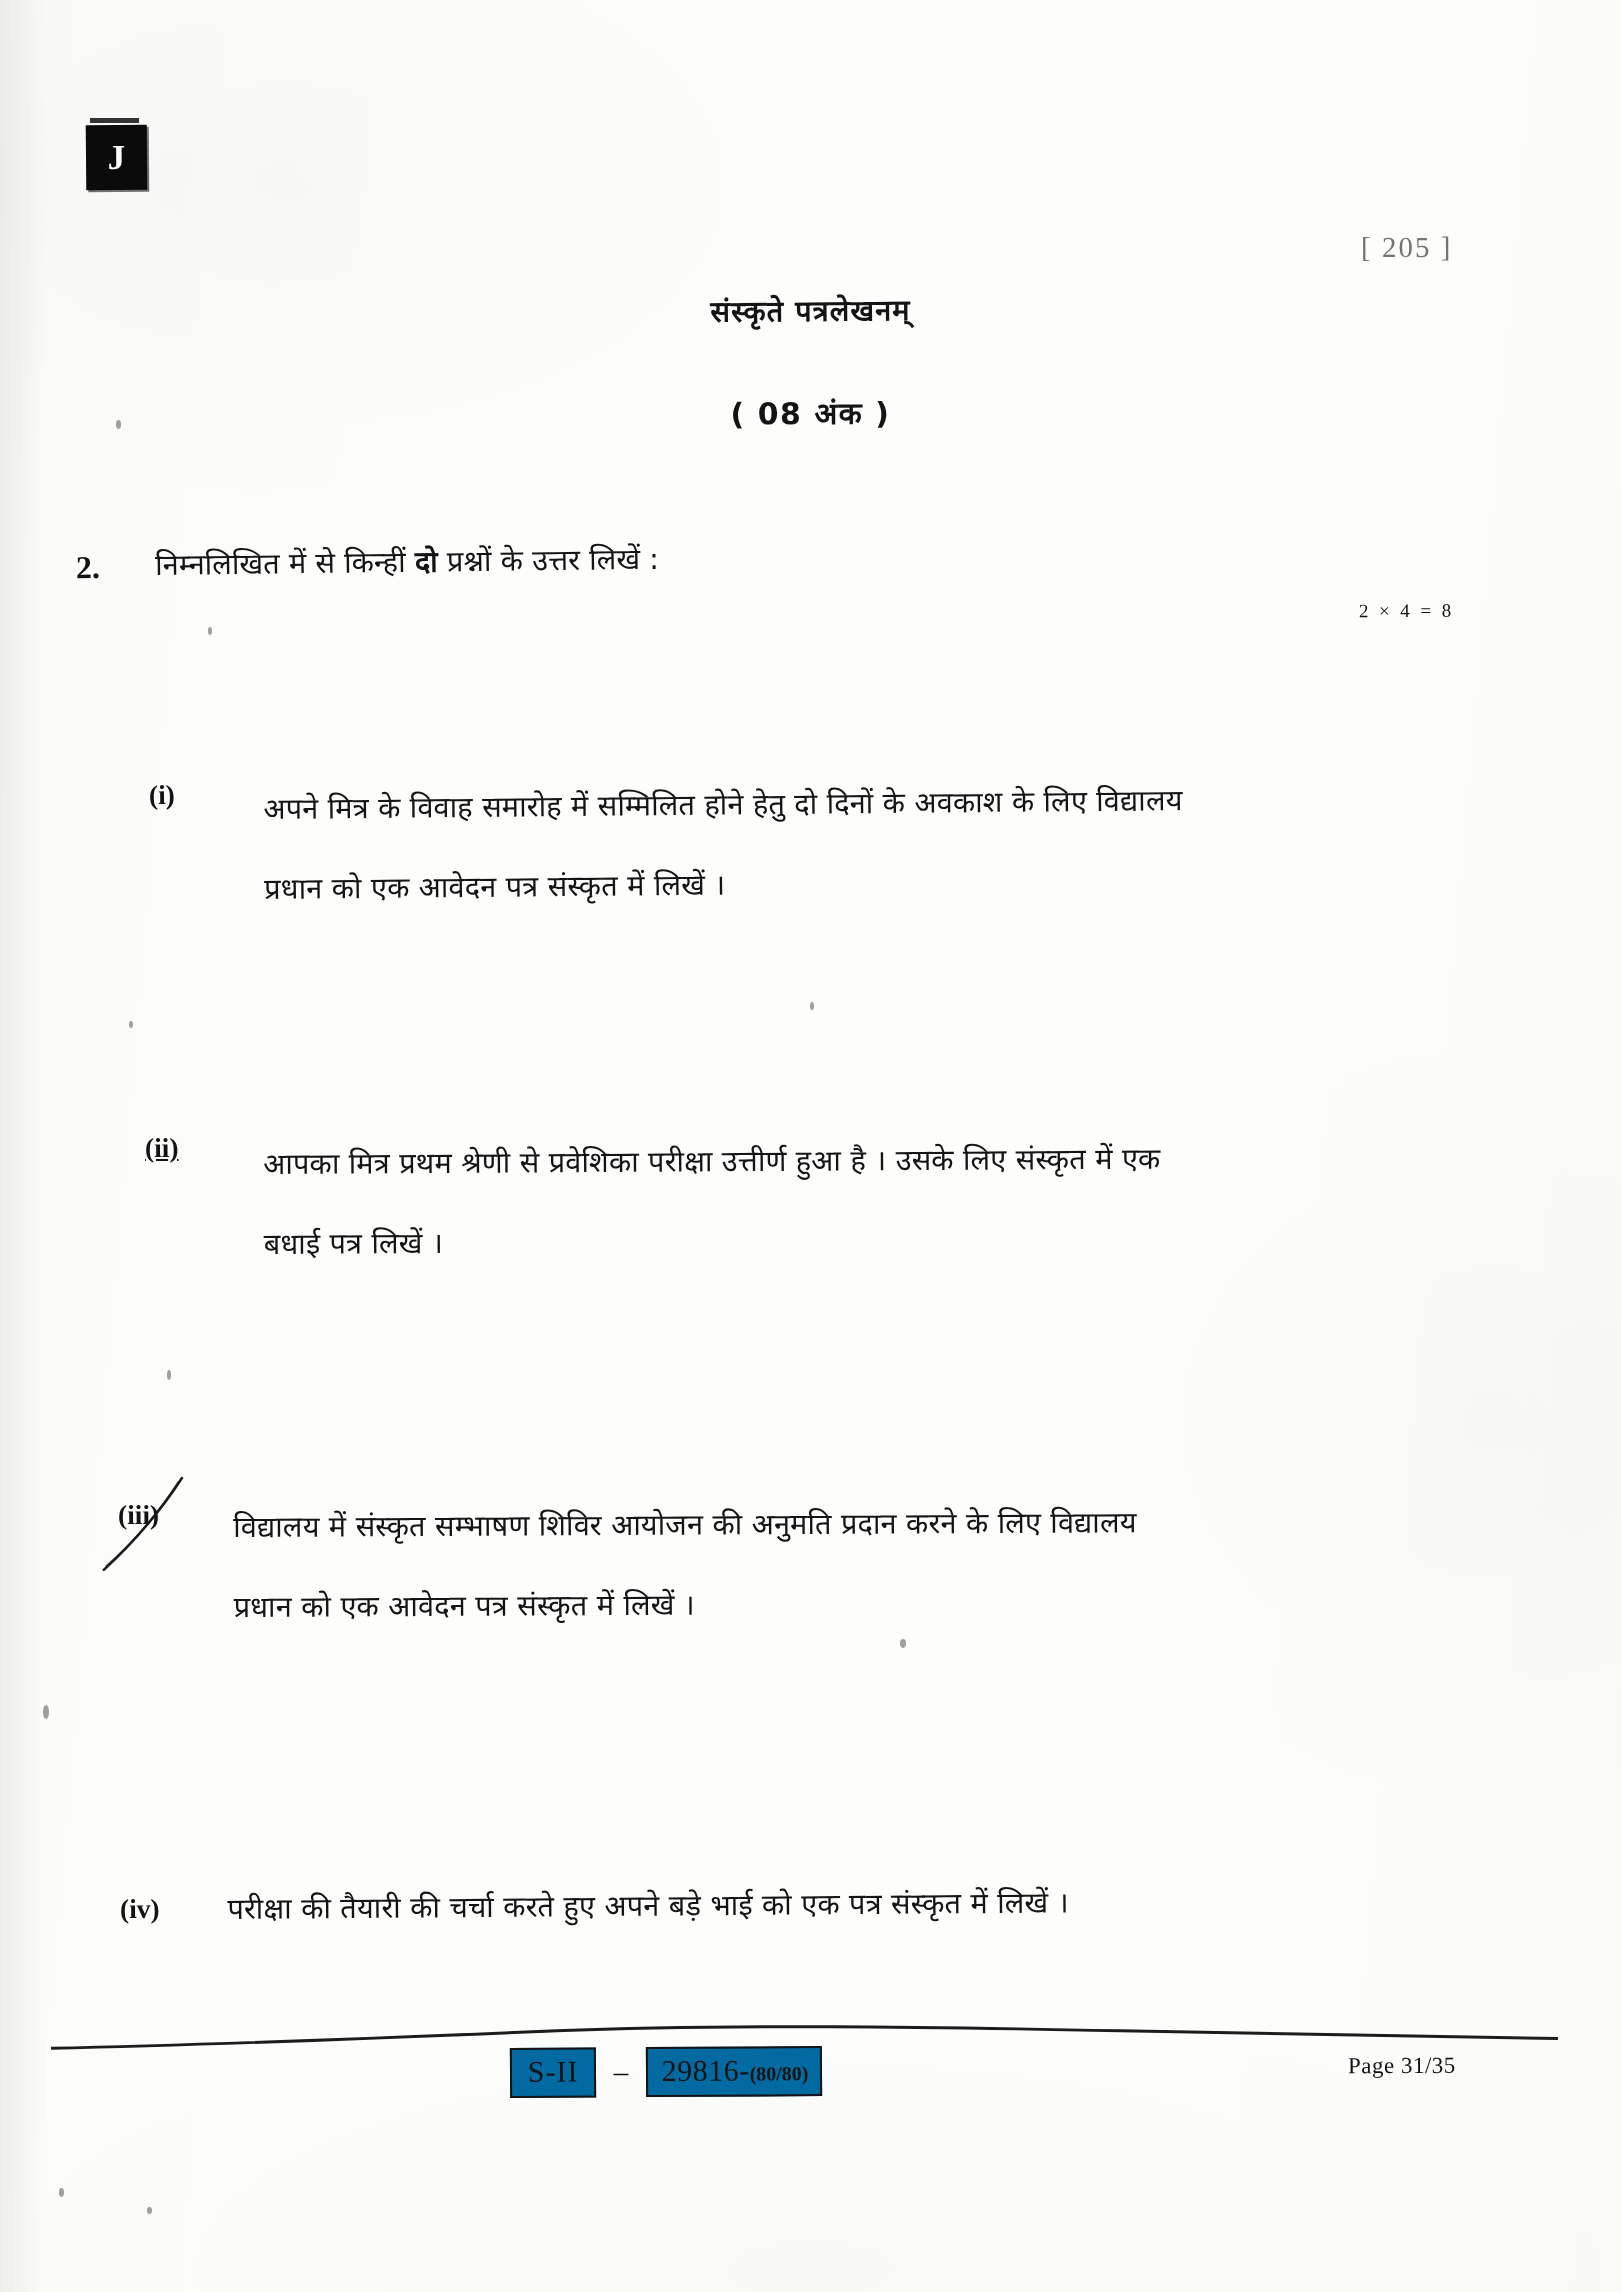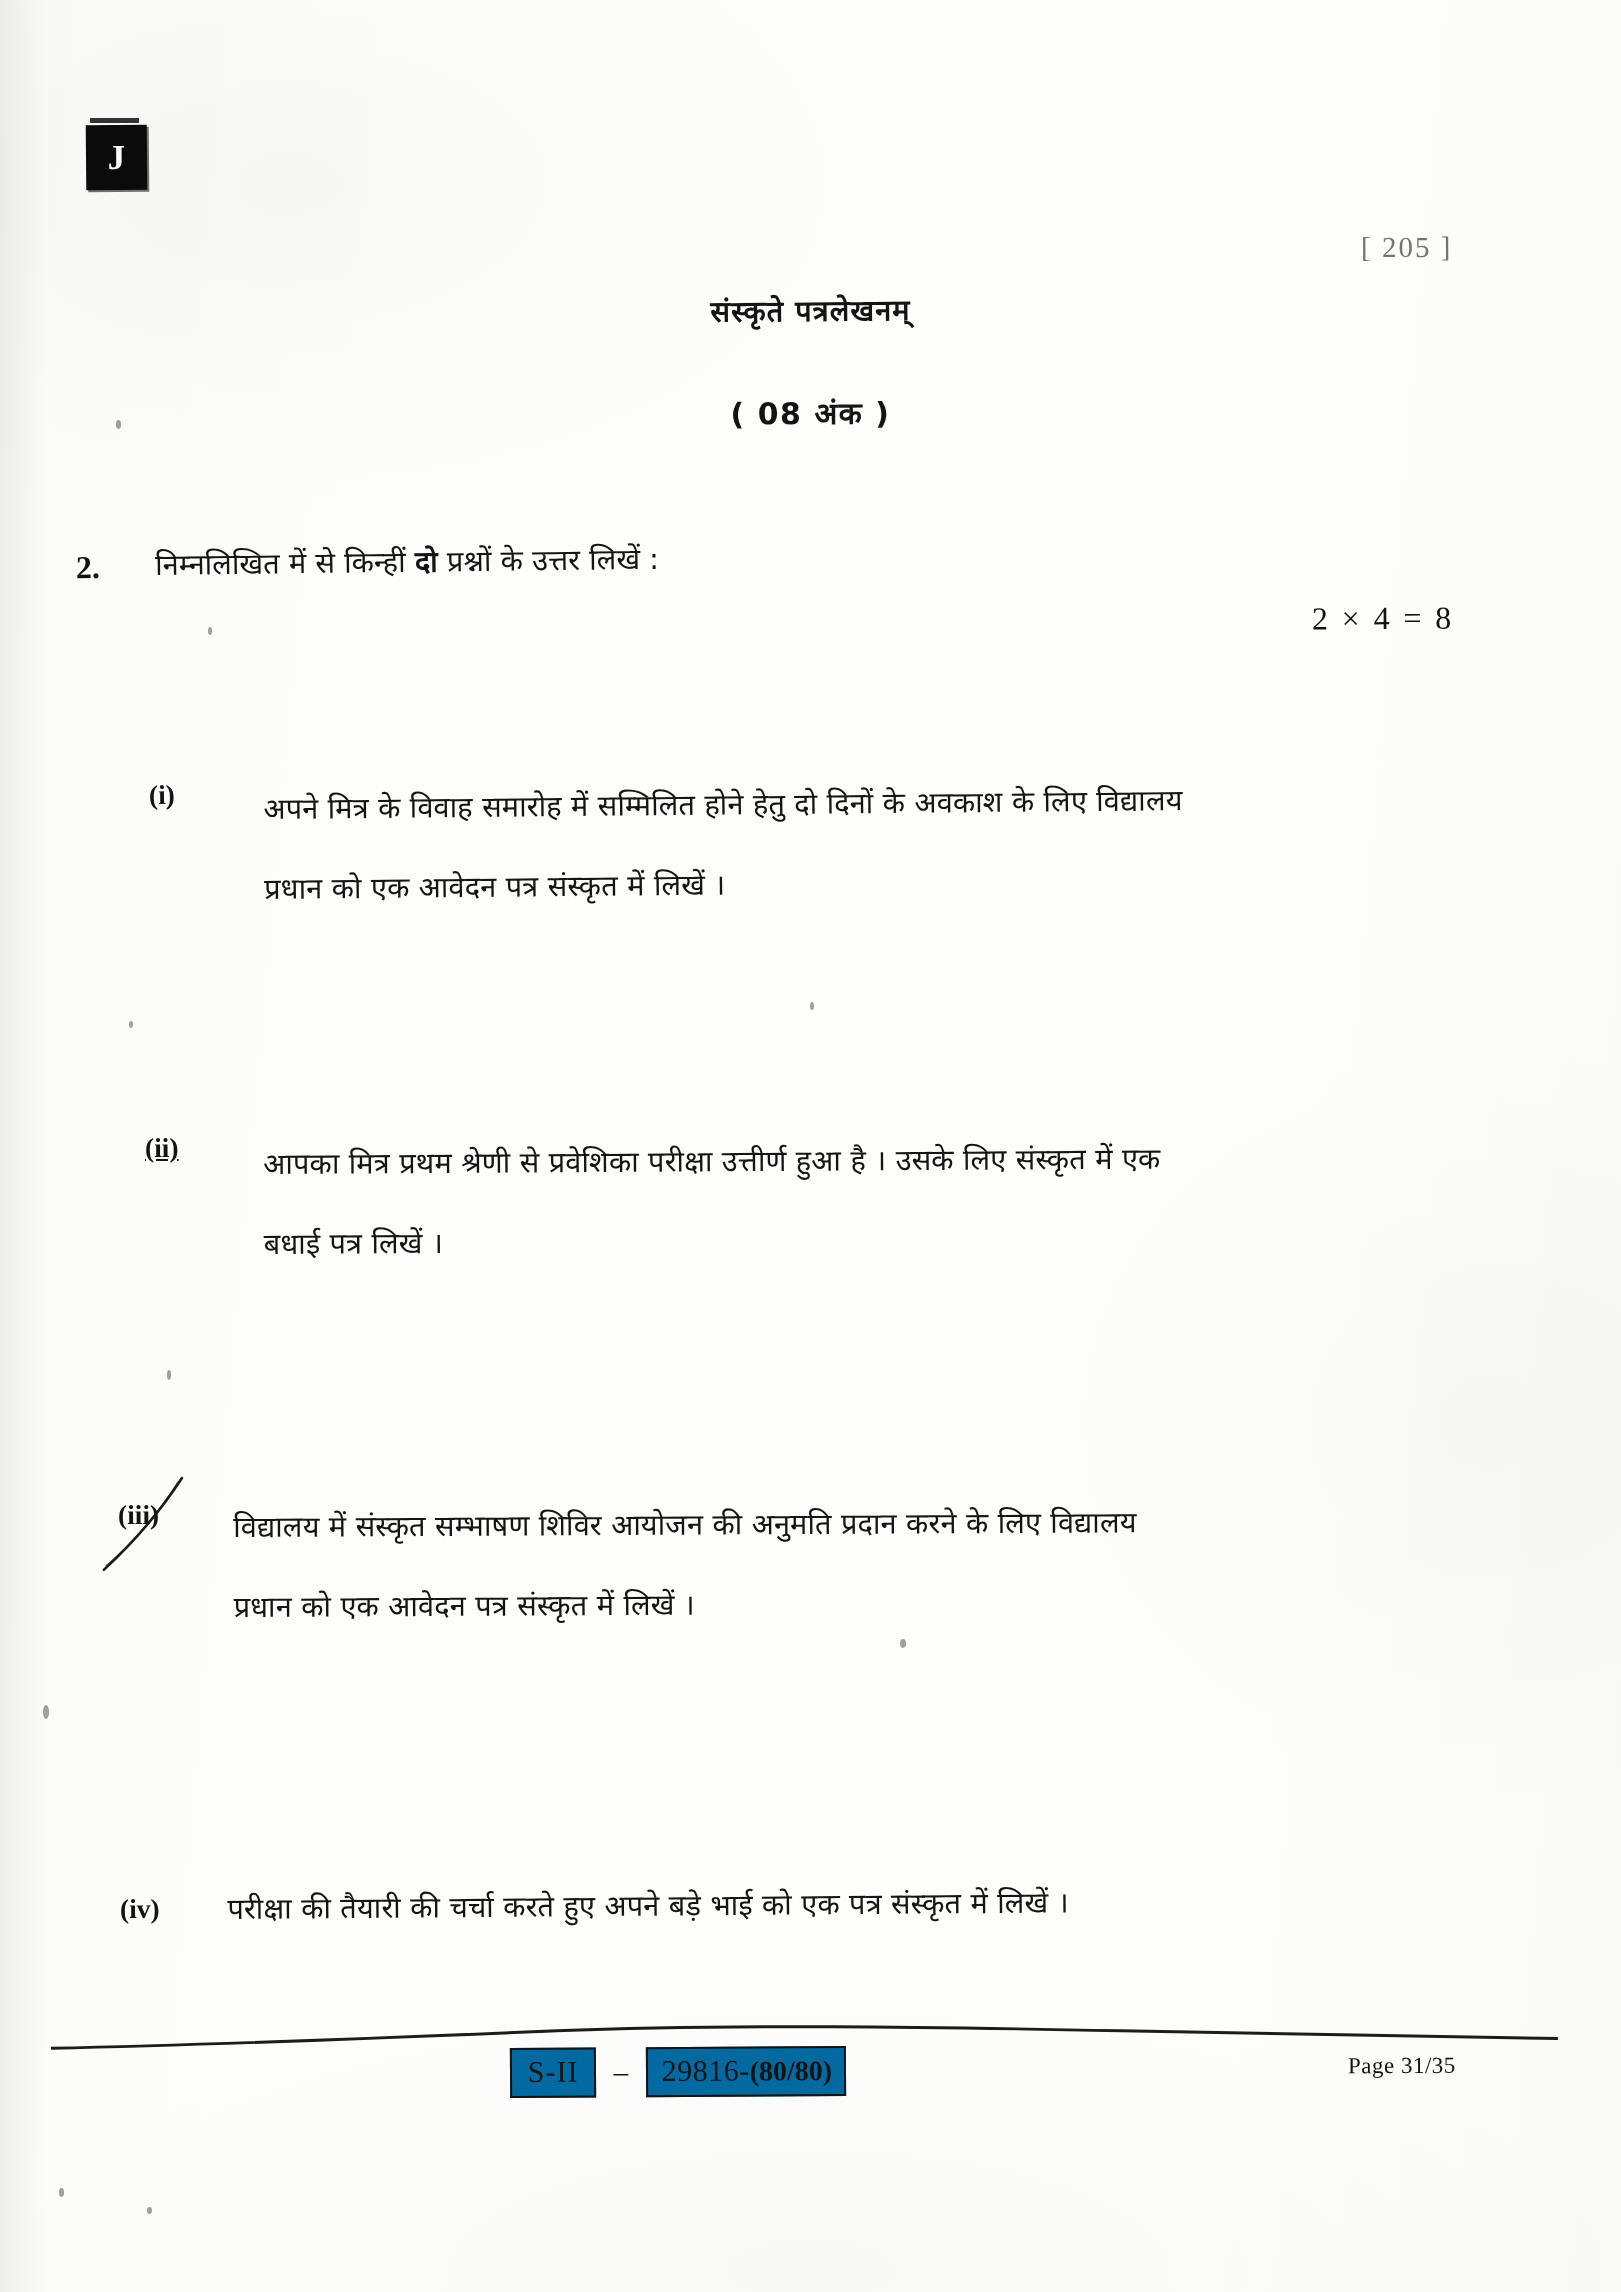--- a/index.html
+++ b/index.html
@@ -133,21 +133,21 @@
     transform-origin: left top;
   }
   .q-stem .bold {
     font-weight: 700;
   }
   .q-marks {
     position: absolute;
     right: 167px;
     top: 600px;
     font-family: "Liberation Serif", serif;
-    font-size: 32px;
+    font-size: 19px;
     letter-spacing: 2.9px;
     transform: rotate(-0.4deg);
   }
 
   
   .item {
     position: absolute;
     left: 0;
     width: 1621px;
   }
@@ -212,21 +212,21 @@
     font-size: 30px;
     letter-spacing: 1px;
     background: #0369a1;
   }
   .fbox.code {
     padding: 4.9px 11.8px 6.9px 13.7px;
     letter-spacing: 0.5px;
   }
   .fbox .variant {
     font-weight: 700;
-    font-size: 28px;
+    font-size: 20px;
     letter-spacing: 0;
     font-family: Liberation Serif, serif;
   }
   .fdash {
     font-family: "Liberation Serif", serif;
     font-size: 29px;
     padding: 0 2px;
   }
   .page-num {
     position: absolute;

